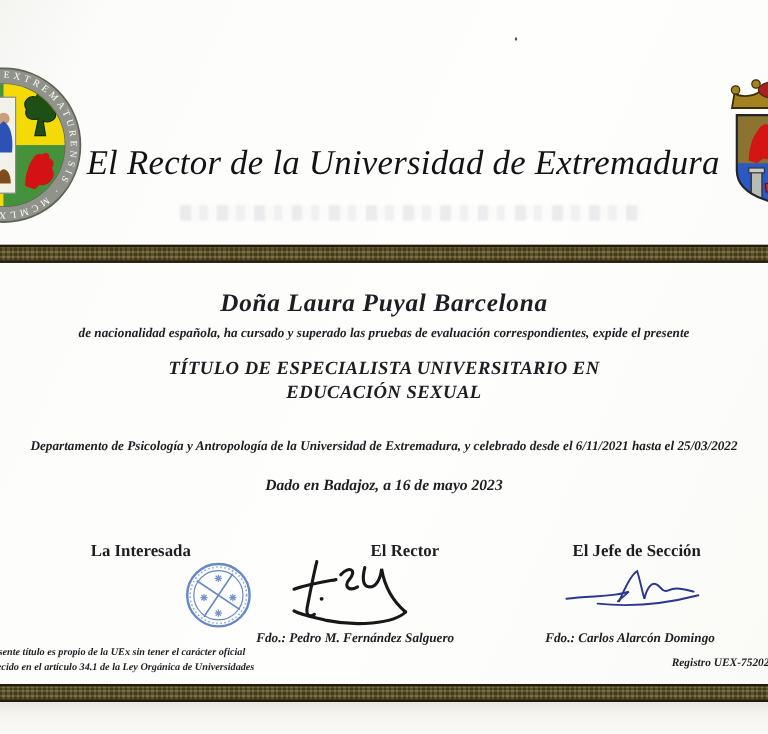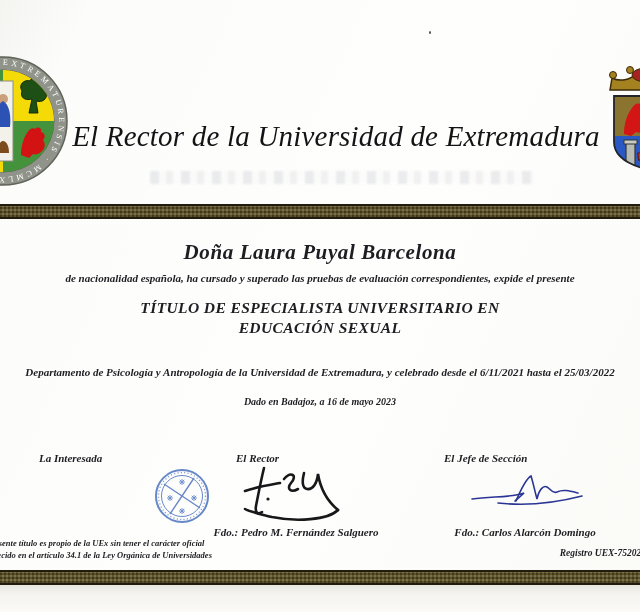--- a/index.html
+++ b/index.html
@@ -41,24 +41,24 @@
     position:absolute; left:18px; right:18px; top:240px;
     text-align:center; font-style:italic; font-weight:bold; color:#1d1d22;
   }
   .intro{font-size:11px; margin-bottom:9px; letter-spacing:.1px;}
   .recipient{font-size:21px; margin-bottom:7px; letter-spacing:.6px;}
   .birth{font-size:10.5px; margin-bottom:5px;}
   .nationality{font-size:11px; margin-bottom:14px;}
   .degree{font-size:15.5px; letter-spacing:.4px; line-height:1.32;}
   .degree-last{margin-bottom:25px;}
   .details{font-size:11px; line-height:1.55;}
-  .issued{font-size:10px; margin-top:15px;}
+  .issued{font-size:13px; margin-top:15px;}
   .sig-label{
-    position:absolute; top:452px; text-align:left;
-    font-style:italic; font-weight:bold; font-size:11px;
+    position:absolute; top:452px; text-align:right;
+    font-weight:bold; font-size:14px;
   }
   .sig-label.l1{left:39px; width:120px;}
   .sig-label.l2{left:236px; width:130px;}
   .sig-label.l3{left:444px; width:140px;}
   .stamp{position:absolute; left:153px; top:467px; width:58px; height:58px;}
   .sig-rector{position:absolute; left:240px; top:462px; width:105px; height:68px;}
   .sig-jefe{position:absolute; left:470px; top:472px; width:115px; height:40px;}
   .fdo{
     position:absolute; top:526px; text-align:center;
     font-style:italic; font-weight:bold; font-size:11px; white-space:nowrap;

